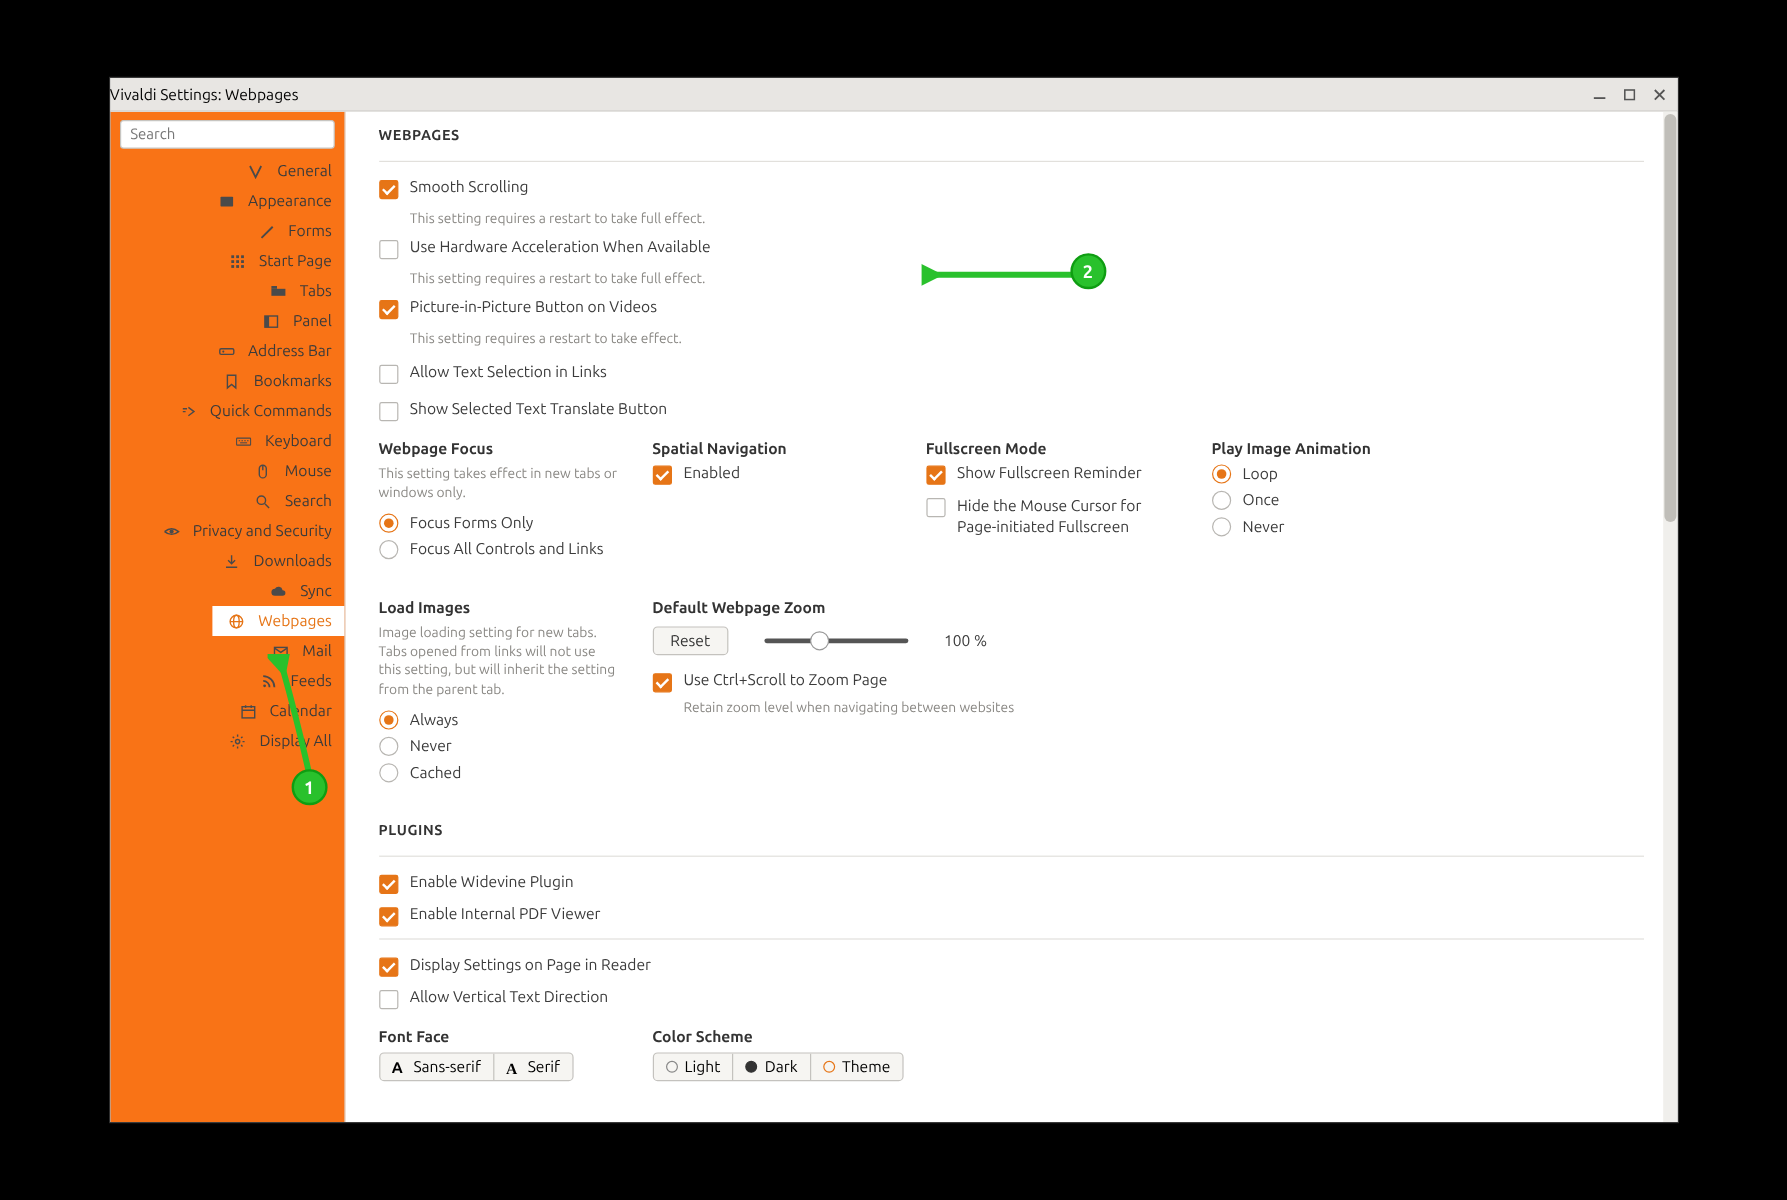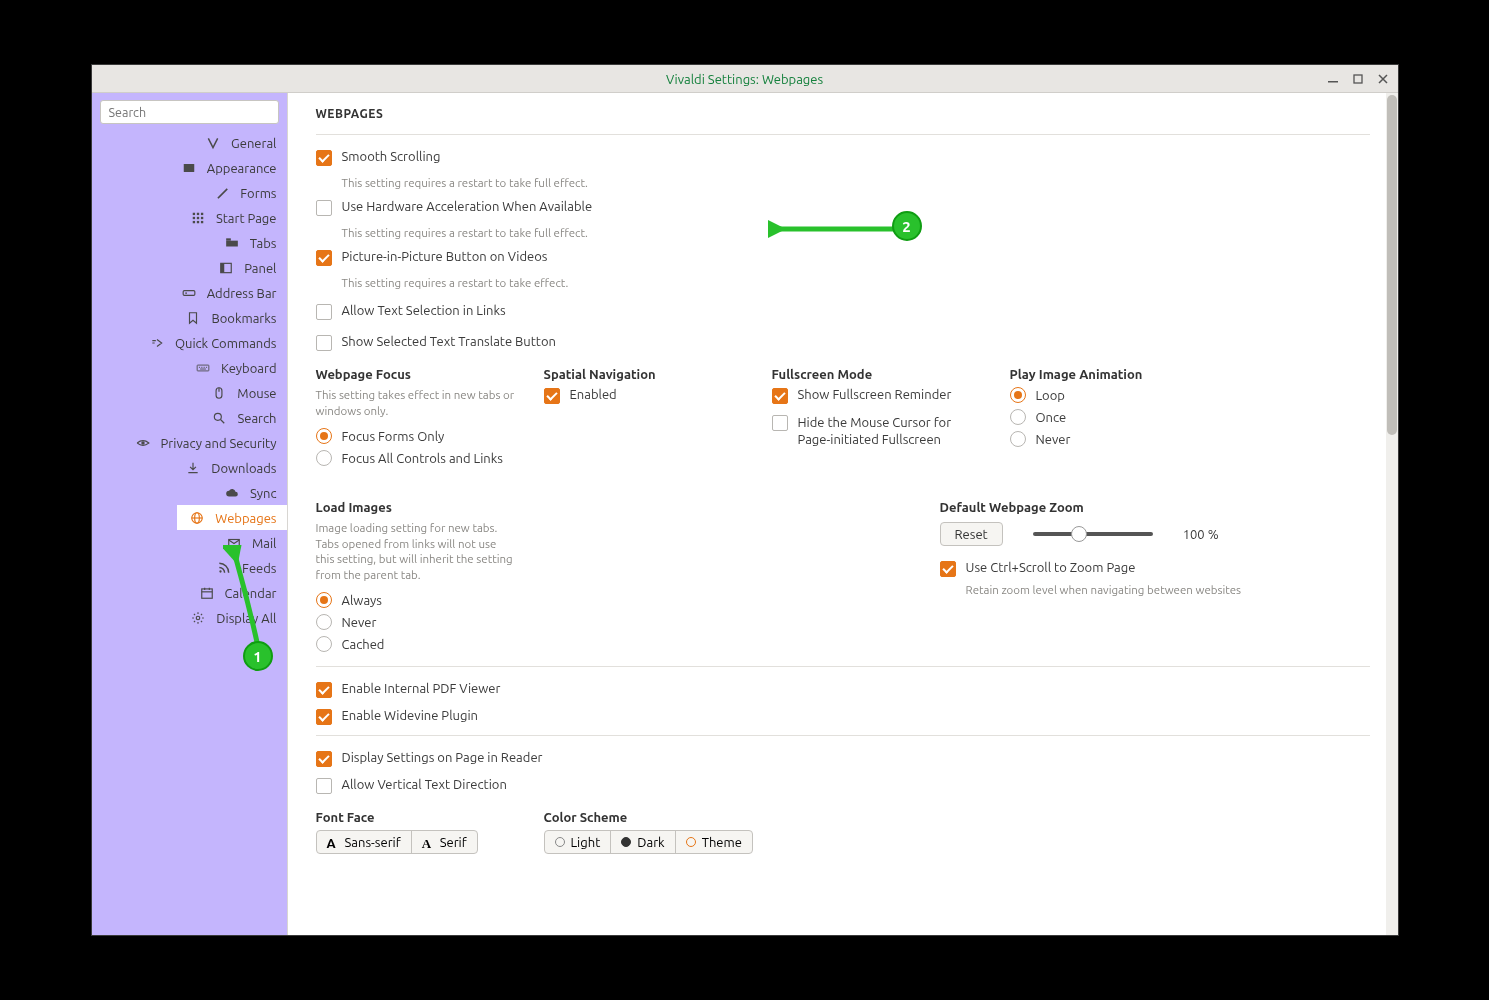--- a/index.html
+++ b/index.html
@@ -1,23 +1,23 @@
 <!DOCTYPE html>
 <html><head>
 <meta charset="utf-8">
 <style>
 * { margin: 0; padding: 0; box-sizing: border-box; font-family: -apple-system, BlinkMacSystemFont, "Segoe UI", Ubuntu, sans-serif; }
 body { background: #000; width: 1489px; height: 1000px; display: flex; align-items: center; justify-content: center; }
 .window { width: 1306px; height: 870px; background: #fff; position: relative; box-shadow: 0 0 0 1px #3a3a3a; display: flex; flex-direction: column; }
 .titlebar { height: 28px; background: #e8e6e3; border-bottom: 1px solid #d0ceca; display: flex; align-items: center; position: relative; }
-.titlebar-title { flex: 1; text-align: center; font-size: 13px; color: #15803d; }
+.titlebar-title { flex: 1; font-size: 13px; color: #000000; }
 .titlebar-controls { position: absolute; right: 4px; top: 3px; display: flex; gap: 3px; }
 .tctl { width: 22px; height: 22px; display: flex; align-items: center; justify-content: center; border-radius: 3px; cursor: pointer; color: #555; }
 .body { flex: 1; display: flex; overflow: hidden; }
-.sidebar { width: 196px; background: #c4b5fd; border-right: 1px solid #d8d6d2; display: flex; flex-direction: column; padding-top: 7px; }
+.sidebar { width: 196px; background: #f97316; border-right: 1px solid #d8d6d2; display: flex; flex-direction: column; padding-top: 7px; }
 .search-wrap { padding: 0 8px 6px 8px; }
 .search-input { width: 100%; height: 24px; border: 1px solid #c7c5c1; border-radius: 3px; padding: 0 8px; font-size: 12.5px; background: #fff; }
 .nav { display: flex; flex-direction: column; align-items: flex-end; }
 .nav-item { display: flex; align-items: center; gap: 10px; padding: 4px 10px 4px 12px; font-size: 13px; color: #3b3b3b; height: 25px; cursor: pointer; }
 .nav-item.active { background: #fff; color: #e67517; }
 .nav-item.active .nav-icon { color: #e67517; }
 .nav-icon { width: 16px; height: 16px; display: inline-flex; align-items: center; justify-content: center; color: #4a4a4a; flex-shrink: 0; }
 .content { flex: 1; background: #fff; overflow-y: scroll; position: relative; padding: 14px 28px 20px 28px; }
 .section-head { font-size: 12px; font-weight: 700; color: #333; letter-spacing: 0.5px; margin-top: 28px; margin-bottom: 14px; }
 .section-head.first { margin-top: 0; }
@@ -357,21 +357,21 @@
               <span class="radio"></span>
               <span class="check-label">Once</span>
             </div>
           <div class="radio-row">
               <span class="radio"></span>
               <span class="check-label">Never</span>
             </div>
         </div>
       </div>
 
-      <div class="cols" style="margin-top:28px;justify-content:space-between;">
+      <div class="cols" style="margin-top:28px;">
         <div class="col">
           <div class="subhead">Load Images</div>
           <div class="subdesc">Image loading setting for new tabs. Tabs opened from links will not use this setting, but will inherit the setting from the parent tab.</div>
           <div class="radio-row">
               <span class="radio checked"></span>
               <span class="check-label">Always</span>
             </div>
           <div class="radio-row">
               <span class="radio"></span>
               <span class="check-label">Never</span>
@@ -391,28 +391,29 @@
             <span class="zoom-val">100 %</span>
           </div>
           <div class="check-row">
               <span class="checkbox checked"></span>
               <span class="check-label">Use Ctrl+Scroll to Zoom Page</span>
             </div>
           <div class="sub-desc-small">Retain zoom level when navigating between websites</div>
         </div>
       </div>
 
+      <div class="section-head">PLUGINS</div>
       <div class="divider"></div>
+      <div class="check-row">
+          <span class="checkbox checked"></span>
+          <span class="check-label">Enable Widevine Plugin</span>
+        </div>
       <div class="check-row">
           <span class="checkbox checked"></span>
           <span class="check-label">Enable Internal PDF Viewer</span>
-        </div>
-      <div class="check-row">
-          <span class="checkbox checked"></span>
-          <span class="check-label">Enable Widevine Plugin</span>
         </div>
 
       <div class="divider"></div>
       <div class="check-row">
           <span class="checkbox checked"></span>
           <span class="check-label">Display Settings on Page in Reader</span>
         </div>
       <div class="check-row">
           <span class="checkbox"></span>
           <span class="check-label">Allow Vertical Text Direction</span>

